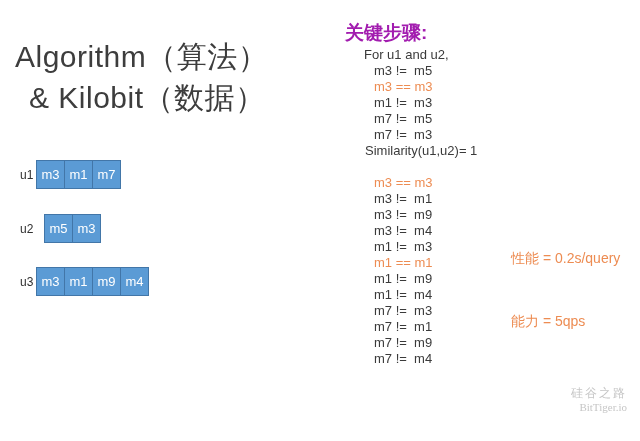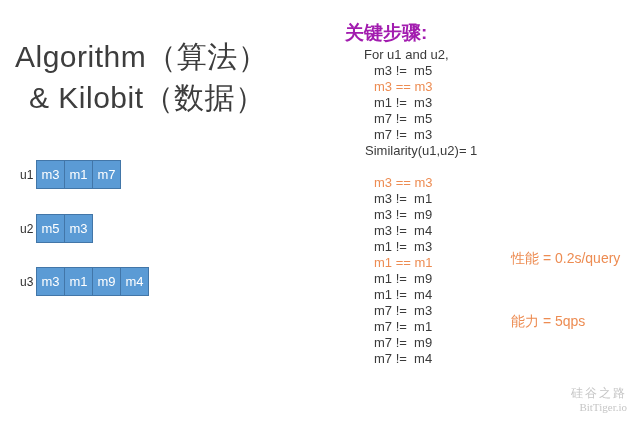--- a/index.html
+++ b/index.html
@@ -6,21 +6,21 @@
   .slide{
     position:relative;width:640px;height:423px;background:#ffffff;overflow:hidden;
     font-family:"Liberation Sans",sans-serif;
   }
   
   .title{position:absolute;left:15px;top:36px;font-size:30px;color:#3d3d3d;line-height:41px;letter-spacing:0.5px;}
   .title .t2{padding-left:14px;}
   
   .user-row{position:absolute;left:20px;display:flex;align-items:center;}
   .row-u1{top:160px;}
-  .row-u2{top:214px;}
+  .row-u2{top:214px;gap:8px;}
   .row-u3{top:267px;}
   .ulabel{font-size:12px;color:#303030;width:15px;margin-right:1px;}
   .cells{display:flex;}
   .cell{
     width:27px;height:27px;background:#5B9BD5;border:1px solid #4276A8;margin-left:-1px;
     color:#ffffff;font-size:13px;display:flex;align-items:center;justify-content:center;
   }
   .cells .cell:first-child{margin-left:0;}
   
   .steps-heading{position:absolute;left:345px;top:20px;font-size:19px;font-weight:bold;color:#a21caf;}

